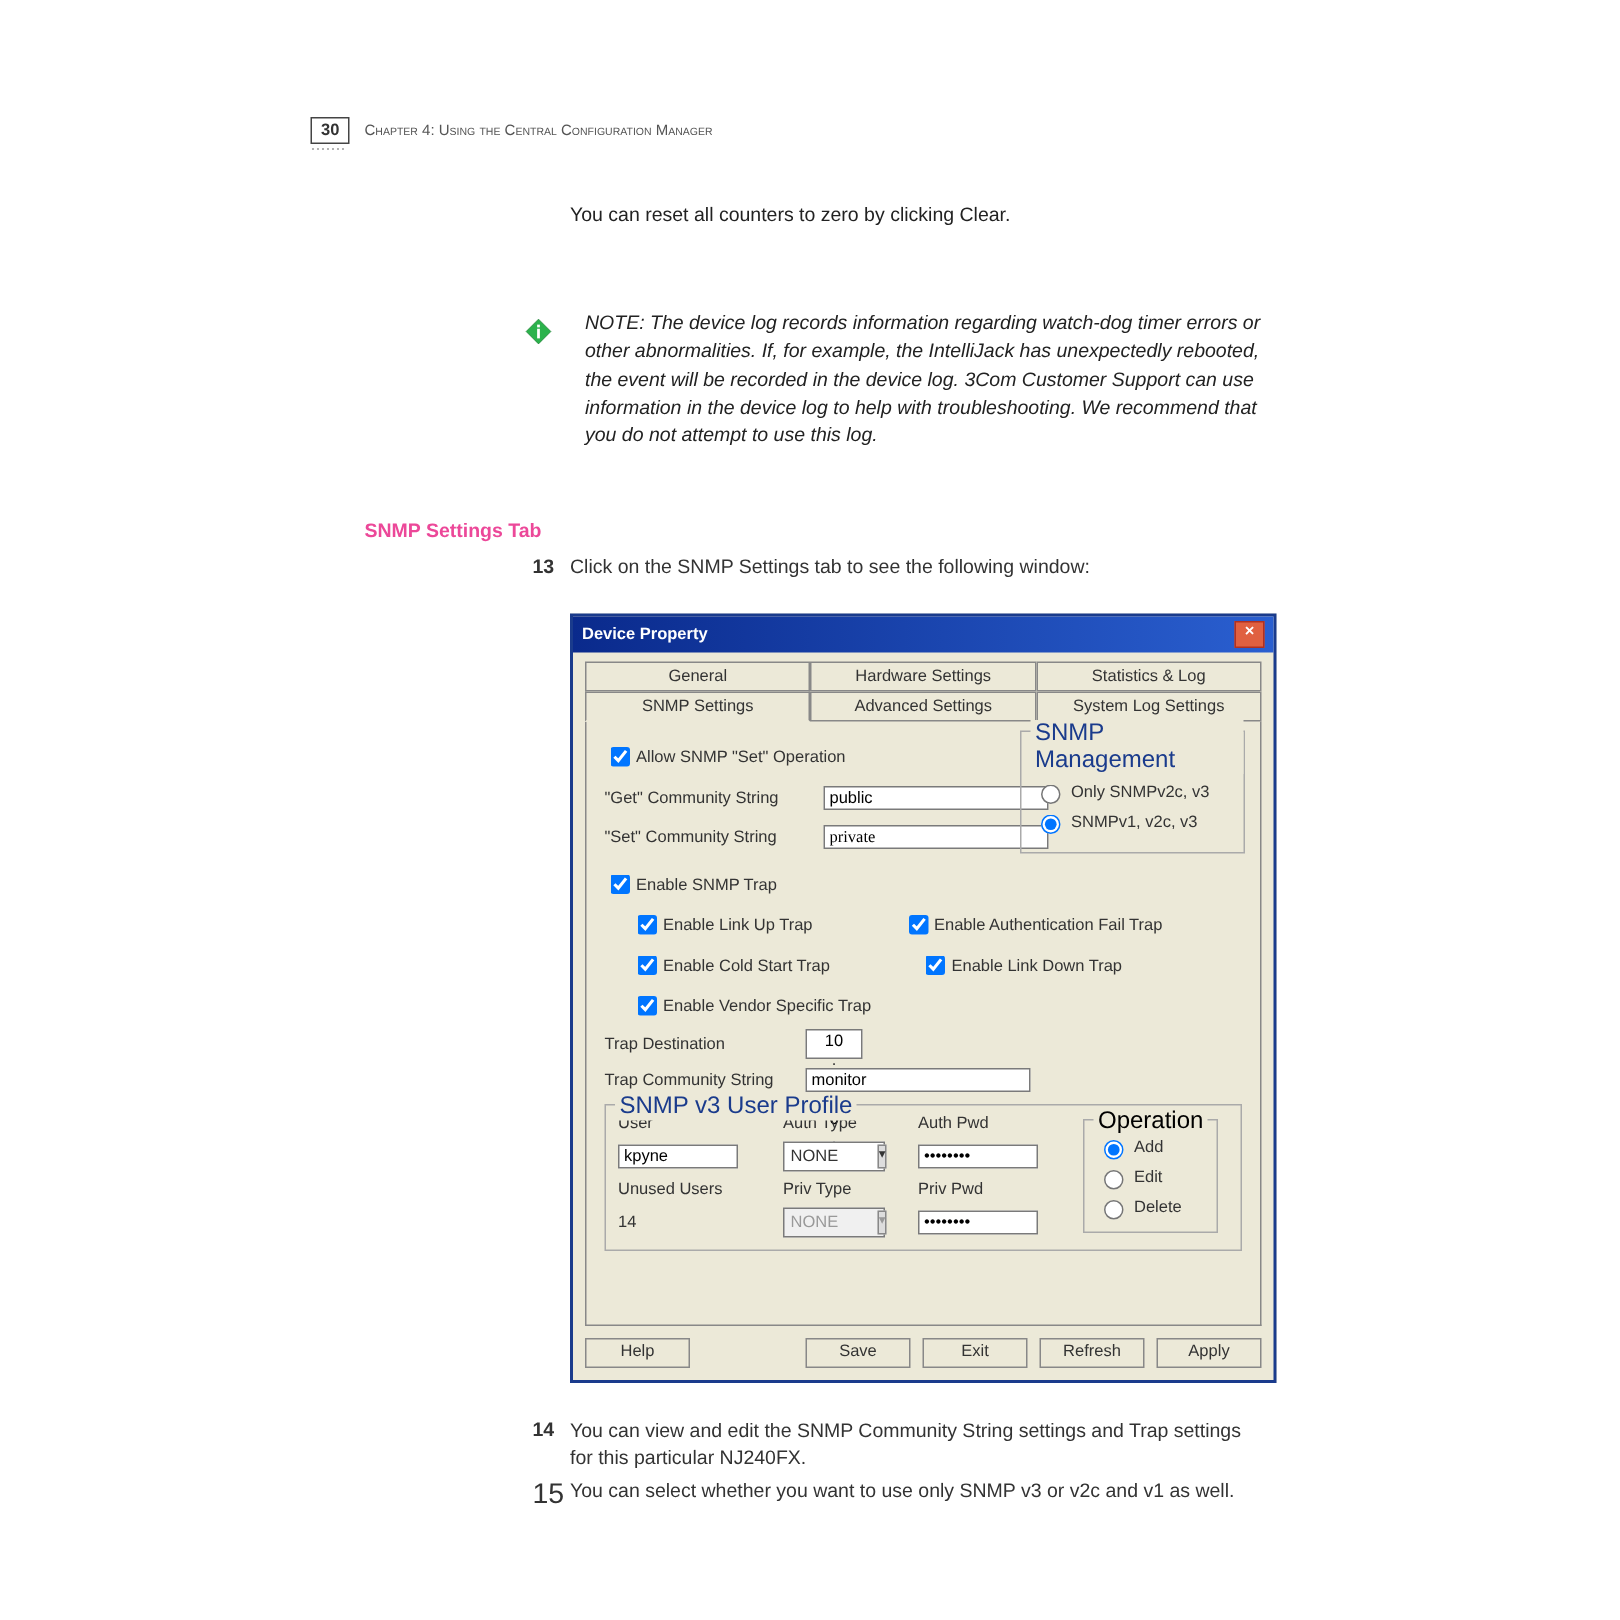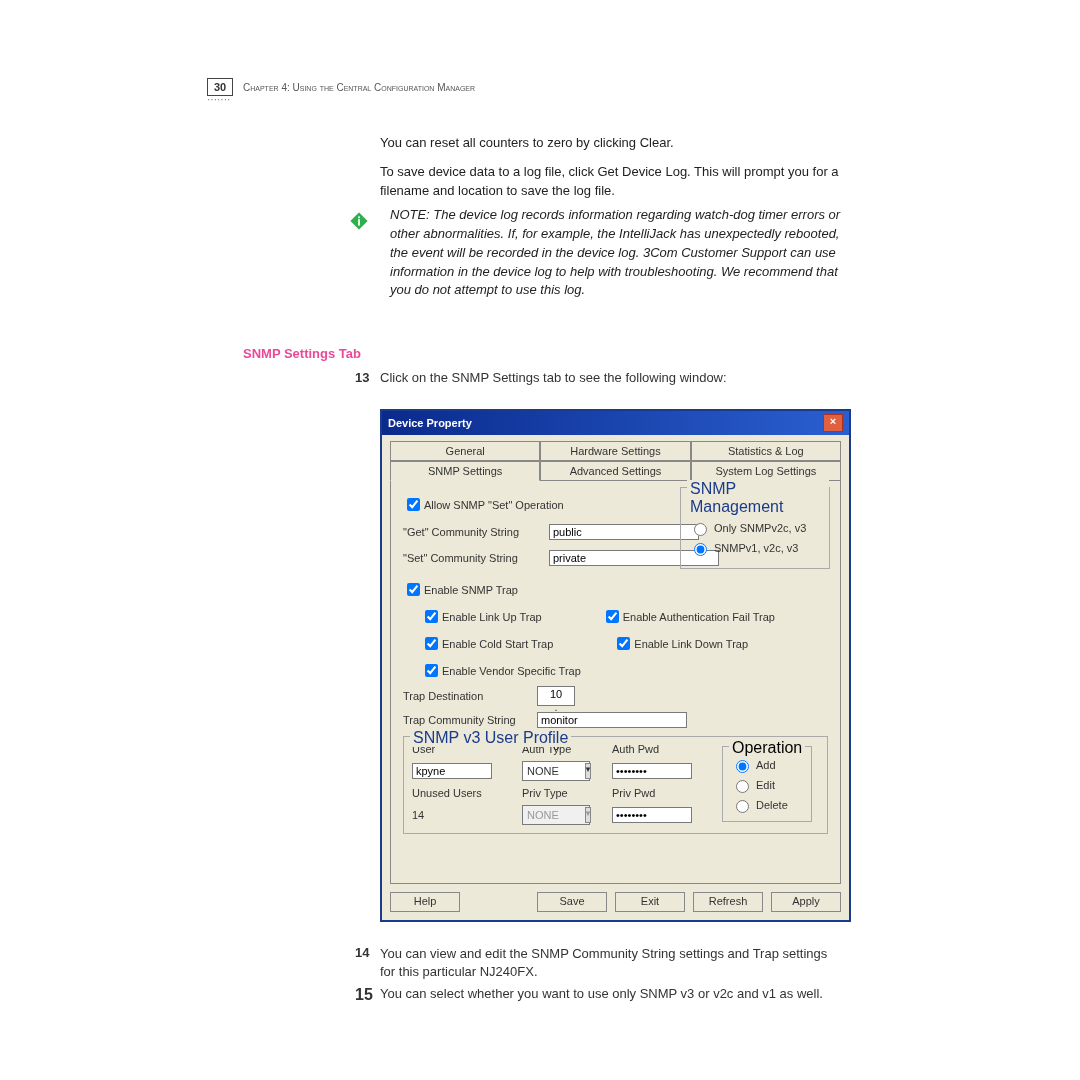--- a/index.html
+++ b/index.html
@@ -98,22 +98,22 @@
     top: 945px;
     left: 380px;
     width: 465px;
     font-size: 13px;
     line-height: 1.4;
   }
   .step-15 {
     position: absolute;
     top: 986px;
     left: 355px;
-    font-size: 16px;
-    font-weight: bold;
+    font-size: 19px;
+    font-weight: normal;
   }
   .step-15-text {
     position: absolute;
     top: 986px;
     left: 380px;
     width: 465px;
     font-size: 13px;
   }
   
   .dialog {
@@ -288,21 +288,20 @@
 </style>
 </head>
 <body>
 
 <div class="page-num-box">30</div>
 <div class="dotted-arc">·······</div>
 <div class="chapter-line">Chapter 4: Using the Central Configuration Manager</div>
 
 <div class="body">
   <p>You can reset all counters to zero by clicking Clear.</p>
-  <p>To save device data to a log file, click Get Device Log. This will prompt you for a filename and location to save the log file.</p>
 </div>
 
 <svg class="note-icon" viewBox="0 0 24 24">
   <polygon points="3,12 12,3 21,12 12,21" fill="#2bb24c" stroke="#1a7a30" stroke-width="0.5"></polygon>
   <rect x="11" y="7" width="2" height="2" fill="#fff"></rect>
   <rect x="11" y="10" width="2" height="7" fill="#fff"></rect>
 </svg>
 <div class="note-text">NOTE: The device log records information regarding watch-dog timer errors or other abnormalities. If, for example, the IntelliJack has unexpectedly rebooted, the event will be recorded in the device log. 3Com Customer Support can use information in the device log to help with troubleshooting. We recommend that you do not attempt to use this log.</div>
 
 <div class="section-heading">SNMP Settings Tab</div>
@@ -332,21 +331,21 @@
         <input type="checkbox" checked="" class="chk" style="">
         <span class="lbl">Allow SNMP "Set" Operation</span>
       </div>
 
       <div class="row" style="gap:16px; margin-top:10px;">
         <span class="lbl" style="width:130px;">"Get" Community String</span>
         <input class="textbox" style="width: 150px;" value="public">
       </div>
       <div class="row" style="gap:16px; margin-top:10px;">
         <span class="lbl" style="width:130px;">"Set" Community String</span>
-        <input class="textbox" style="width: 170px;" value="private">
+        <input class="textbox" style="width: 150px; font-family: Liberation Serif, serif;" value="private">
       </div>
 
       <div class="snmp-mgmt">
         <div class="legend">SNMP Management</div>
         <div class="radio-row">
             <input type="radio" name="mgmt" style="">
             <span>Only SNMPv3</span>
           </div>
         <div class="radio-row">
             <input type="radio" name="mgmt" style="">

